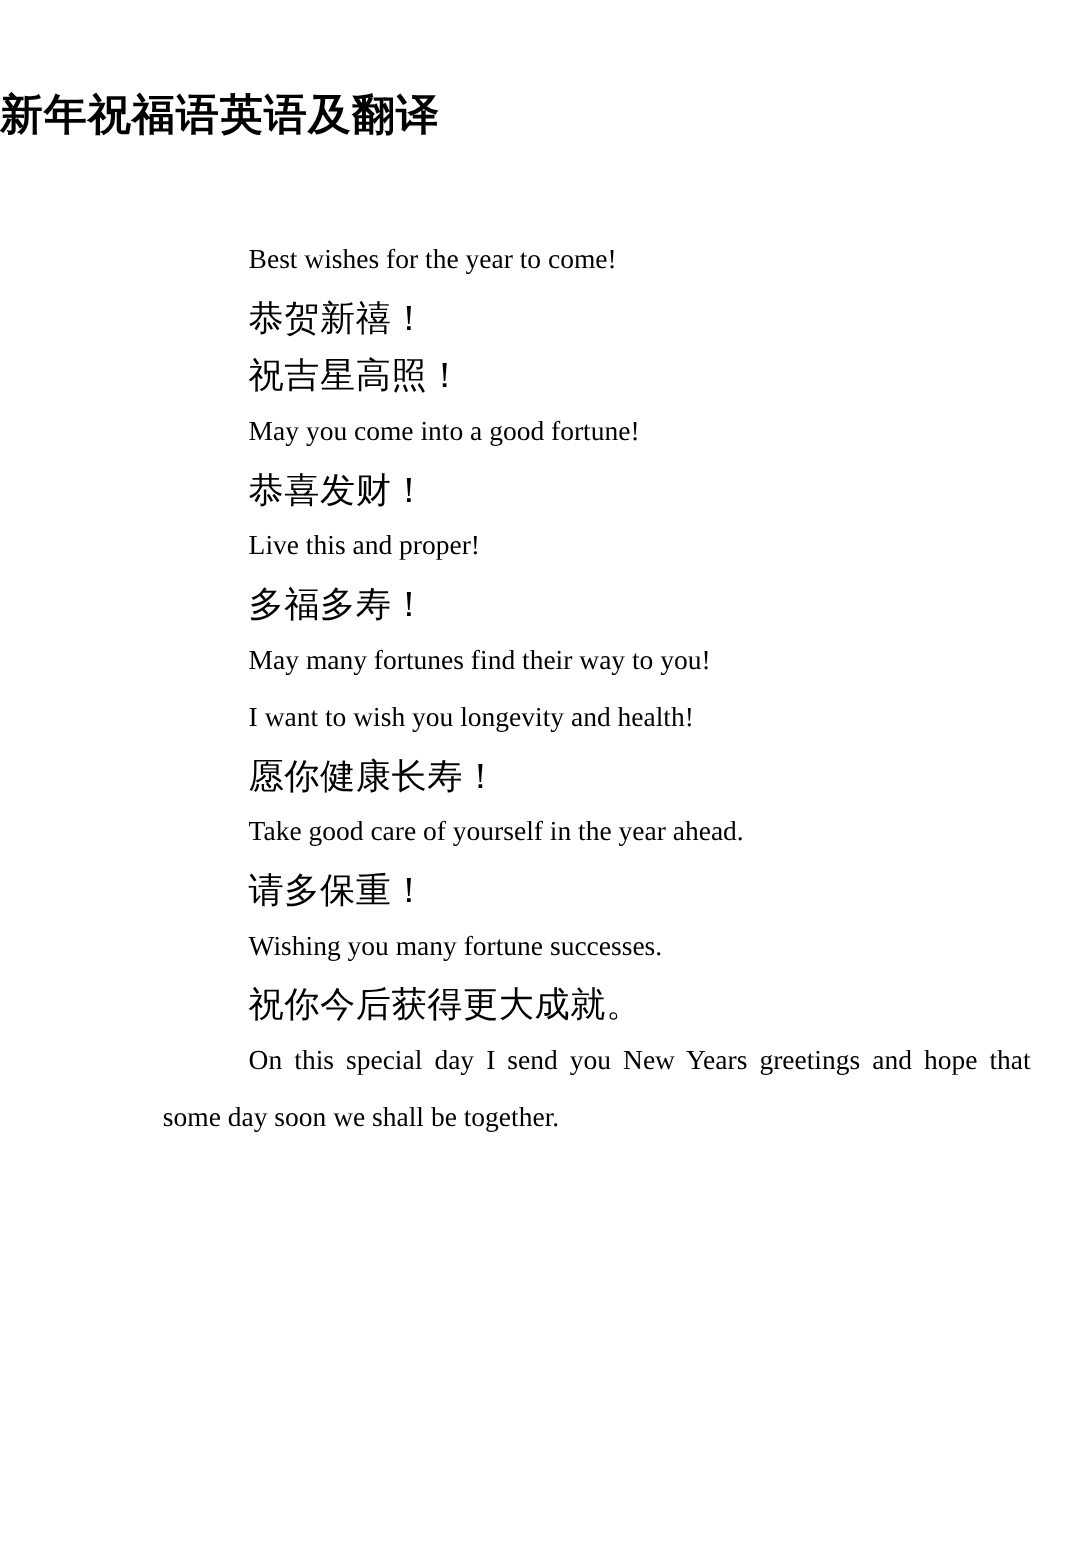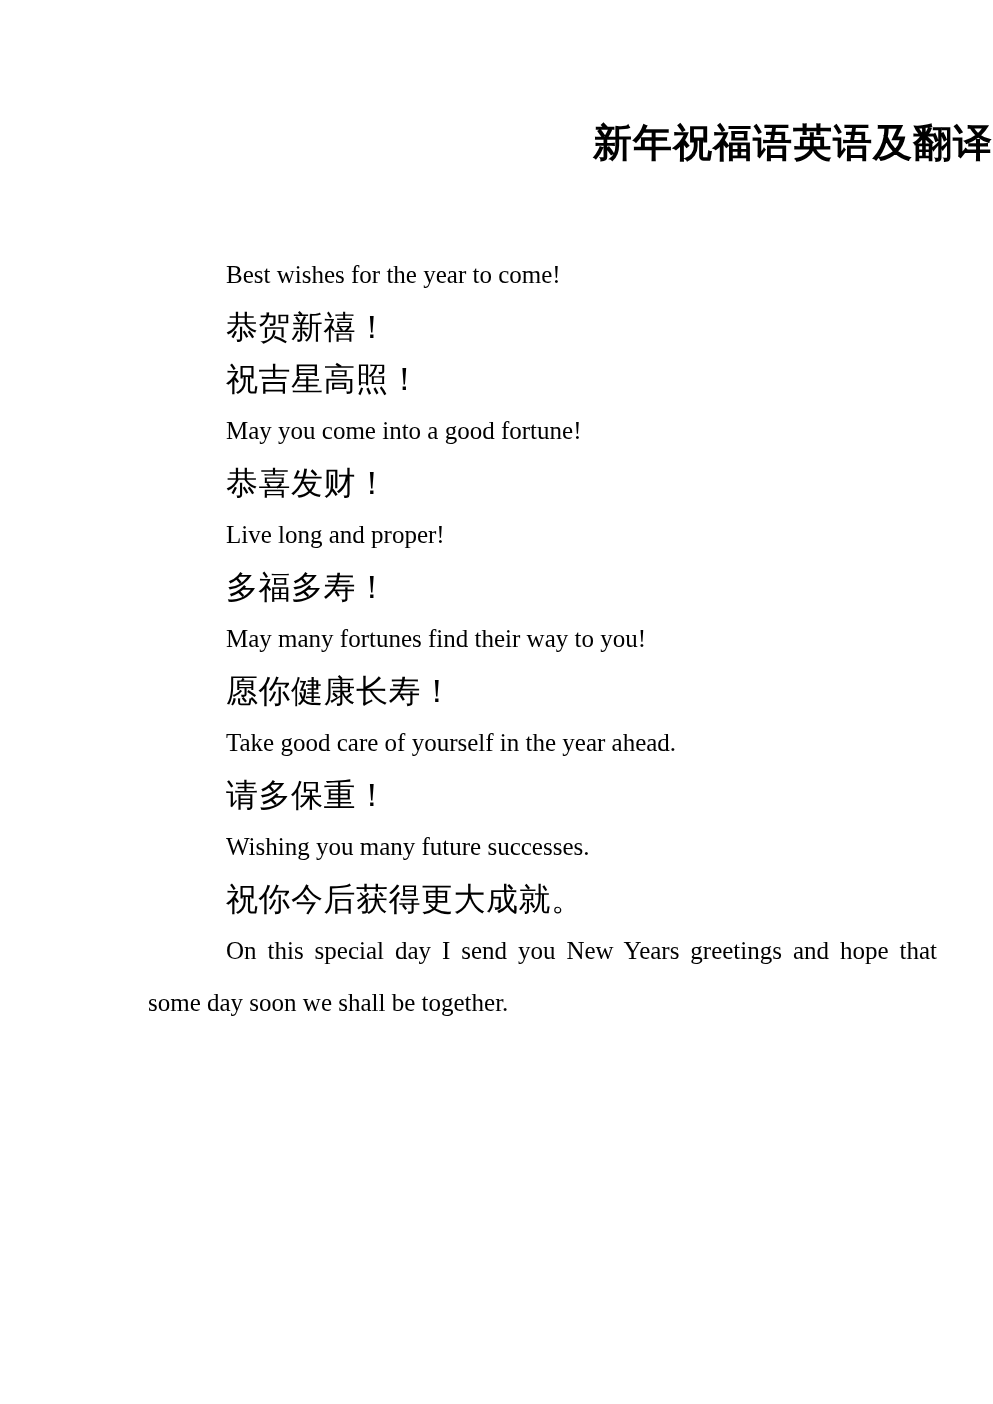--- a/index.html
+++ b/index.html
@@ -16,27 +16,27 @@
     overflow: hidden;
   }
   .page {
     width: 993px;
     height: 1404px;
     box-sizing: border-box;
     padding: 0;
     position: relative;
   }
   .doc-title {
-    text-align: right;
+    text-align: left;
     font-family: "Liberation Serif", serif;
     font-size: 39px;
     font-weight: 700;
     letter-spacing: 1px;
     margin: 0;
-    padding-top: 120px;
+    padding-top: 82px;
     line-height: 1.2;
   }
   .body-block {
     margin-top: 82px;
     padding-left: 148px;
     padding-right: 56px;
   }
   .line {
     font-family: "Liberation Serif", serif;
     font-size: 25px;
@@ -61,24 +61,25 @@
 <div class="page">
 
   <h1 class="doc-title">新年祝福语英语及翻译</h1>
 
   <div class="body-block">
     <p class="line">Best wishes for the year to come!</p>
     <p class="line cjk">恭贺新禧！</p>
     <p class="line cjk">祝吉星高照！</p>
     <p class="line">May you come into a good fortune!</p>
     <p class="line cjk">恭喜发财！</p>
-    <p class="line">Live long and proper!</p>
+    <p class="line">Live this and proper!</p>
     <p class="line cjk">多福多寿！</p>
     <p class="line">May many fortunes find their way to you!</p>
+    <p class="line">I want to wish you longevity and health!</p>
     <p class="line cjk">愿你健康长寿！</p>
     <p class="line">Take good care of yourself in the year ahead.</p>
     <p class="line cjk">请多保重！</p>
-    <p class="line">Wishing you many future successes.</p>
+    <p class="line">Wishing you many fortune successes.</p>
     <p class="line cjk">祝你今后获得更大成就。</p>
     <p class="line para">On this special day I send you New Years greetings and hope that some day soon we shall be together.</p>
   </div>
 
 </div>
 
 </body></html>

